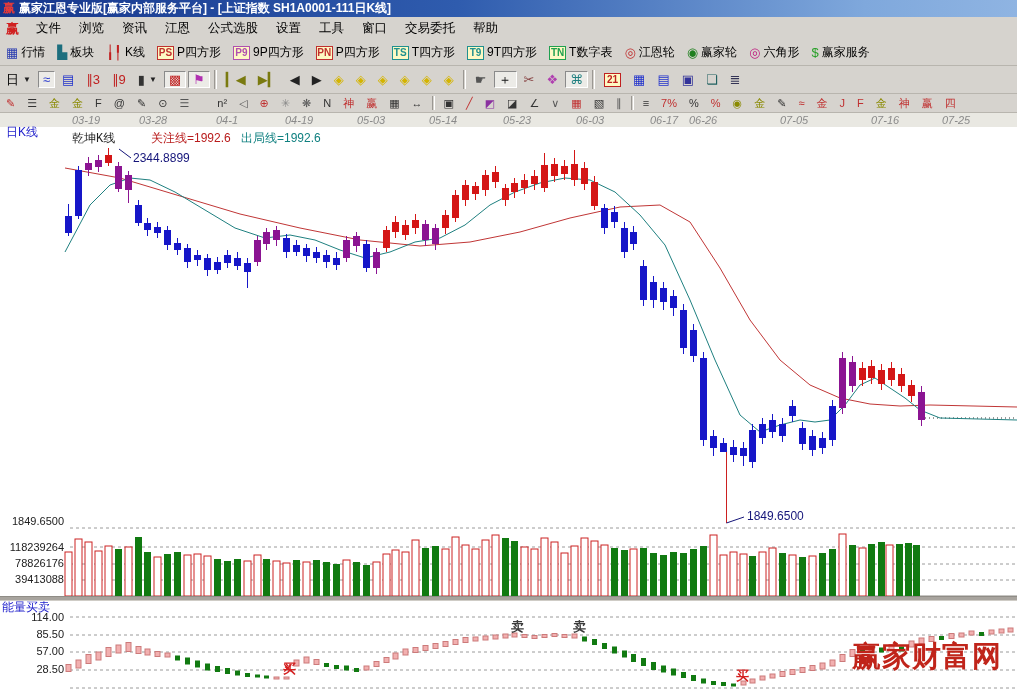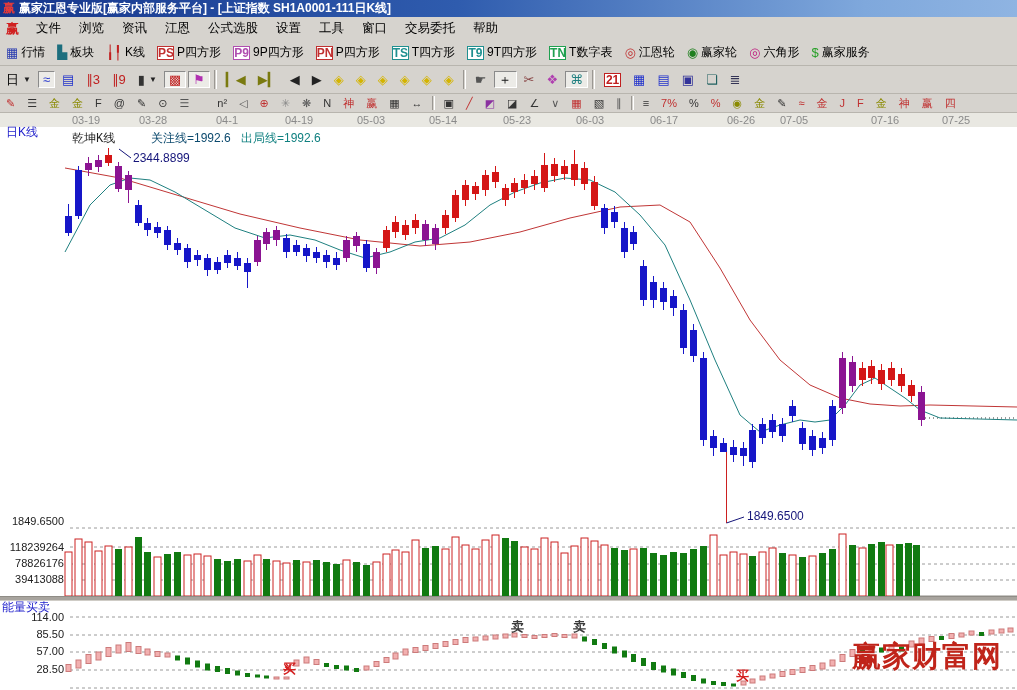--- a/index.html
+++ b/index.html
@@ -20,27 +20,27 @@
     border-bottom:1px solid #b8b5ae;}
   #toolbar-main{top:40px;height:25px;font-size:12px;}
   #toolbar-nav{top:66px;height:27px;}
   #toolbar-draw{top:94px;height:18px;}
   .tb-btn{display:flex;align-items:center;gap:3px;padding:1px 4px;margin:0 1px;border:1px solid transparent;
     cursor:default;white-space:nowrap;}
   .tb-btn.pressed{background:#ecebe7;border-color:#8a8a8a #ffffff #ffffff #8a8a8a;}
   .tb-btn .g{font-size:13px;line-height:13px;}
   .tb-btn .g.small{font-size:11px;line-height:11px;}
   .badge{display:inline-block;width:15px;height:12px;line-height:12px;text-align:center;
-    font-size:12px;font-weight:bold;background:#ffffff;}
+    font-size:10px;font-weight:bold;background:#fef9c3;}
   .tb-sep{width:1px;height:74%;border-left:1px solid #9a9792;border-right:1px solid #ffffff;margin:0 3px;}
   .dd{font-size:8px;color:#222;margin-left:1px;}
   
   .datesrow{position:absolute;left:0;top:113px;width:1017px;height:14px;background:#e9e8e2;
     border-bottom:1px solid #c8c6c0;font-size:11px;color:#8a8a8a;}
-  .datesrow span{position:absolute;top:1px;}
+  .datesrow span{position:absolute;top:1px;font-style:italic;}
   
   .chart{position:absolute;left:0;top:127px;width:1017px;height:563px;background:#fff;}
   #chart-svg{position:absolute;left:0;top:113px;}
   .pane-sep{position:absolute;left:0;top:596px;width:1017px;height:3px;background:#a8a49e;
     border-top:1px solid #8f8c86;border-bottom:1px solid #cfccc6;}
   .axis-label{position:absolute;font-size:11px;color:#202020;width:64px;text-align:right;white-space:nowrap;}
   .blue-label{position:absolute;font-size:12px;color:#2222cc;white-space:nowrap;}
   .hdr-label{position:absolute;font-size:12px;white-space:nowrap;}
   .annot{position:absolute;font-size:12px;color:#15157a;white-space:nowrap;}
   .chart-marker{position:absolute;font-size:13px;font-weight:bold;line-height:13px;white-space:nowrap;}
@@ -359,21 +359,21 @@
   <div class="datesrow" id="dates-row">
       <span style="left: 72px;">03-19</span>
       <span style="left: 139px;">03-28</span>
       <span style="left: 216px;">04-1</span>
       <span style="left: 285px;">04-19</span>
       <span style="left: 357px;">05-03</span>
       <span style="left: 429px;">05-14</span>
       <span style="left: 503px;">05-23</span>
       <span style="left: 576px;">06-03</span>
       <span style="left: 650px;">06-17</span>
-      <span style="left: 727px;">06-26</span>
+      <span style="left: 689px;">06-26</span>
       <span style="left: 780px; text-align: right;">07-05</span>
       <span style="left: 871px;">07-16</span>
       <span style="left: 942px;">07-25</span>
     </div>
 
   <div class="chart"></div>
   <svg id="chart-svg" width="1017" height="577" viewBox="0 113 1017 577">
       <line x1="70" y1="528" x2="1017" y2="528" stroke="#9a9a9a" stroke-width="1" stroke-dasharray="3,3"></line>
       <line x1="70" y1="547" x2="1017" y2="547" stroke="#9a9a9a" stroke-width="1" stroke-dasharray="3,3"></line>
       <line x1="70" y1="564" x2="1017" y2="564" stroke="#9a9a9a" stroke-width="1" stroke-dasharray="3,3"></line>
@@ -746,21 +746,21 @@
       <rect x="918" y="392" width="7" height="28" fill="#8b1492"></rect>
       <line x1="726.5" y1="452" x2="726.5" y2="523" stroke="#cc2020" stroke-width="1"></line>
       <line x1="119" y1="149" x2="131" y2="158" stroke="#15157a" stroke-width="1"></line>
       <line x1="726.5" y1="523" x2="744" y2="517" stroke="#15157a" stroke-width="1"></line>
     </svg>
 
   <div class="pane-sep"></div>
 
   <div class="blue-label" style="left:6px;top:124px;">日K线</div>
   <div class="hdr-label" style="left:72px;top:130px;color:#222222;font-family:Liberation Mono, monospace;">乾坤K线</div>
-  <div class="hdr-label" style="left:151px;top:130px;color:#0c4a6e;">关注线=1992.6</div>
+  <div class="hdr-label" style="left:151px;top:130px;color:#b91c1c;">关注线=1992.6</div>
   <div class="hdr-label" style="left:241px;top:130px;color:#108080;">出局线=1992.6</div>
   <div class="annot" style="left:133px;top:151px;">2344.8899</div>
   <div class="annot" style="left:747px;top:509px;">1849.6500</div>
 
   <div class="axis-label" style="left:0px;top:515px;">1849.6500</div>
   <div class="axis-label" style="left:0px;top:541px;">118239264</div>
   <div class="axis-label" style="left:0px;top:557px;">78826176</div>
   <div class="axis-label" style="left:0px;top:573px;">39413088</div>
 
   <div class="blue-label" style="left:2px;top:599px;">能量买卖</div>

